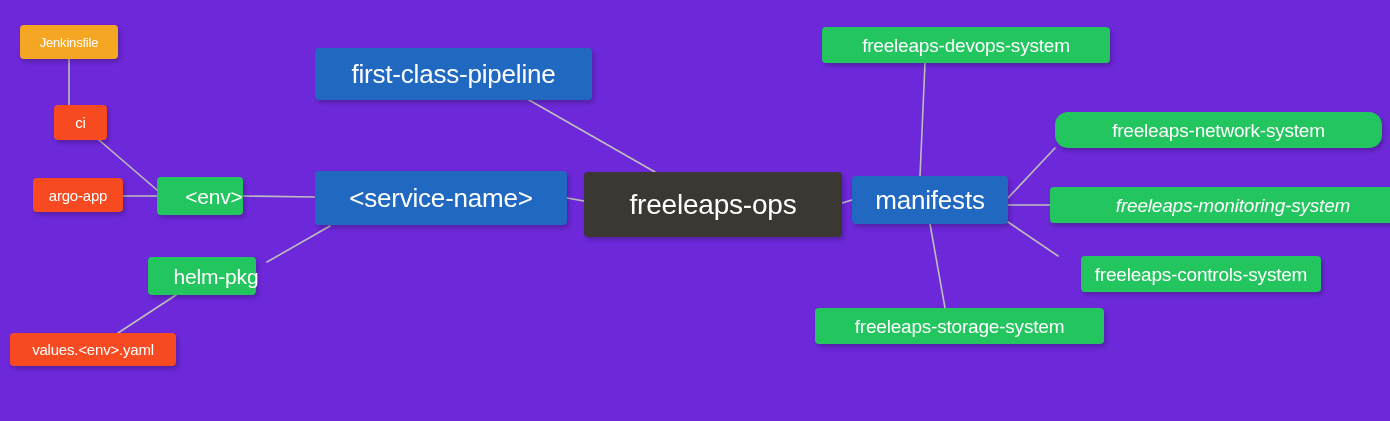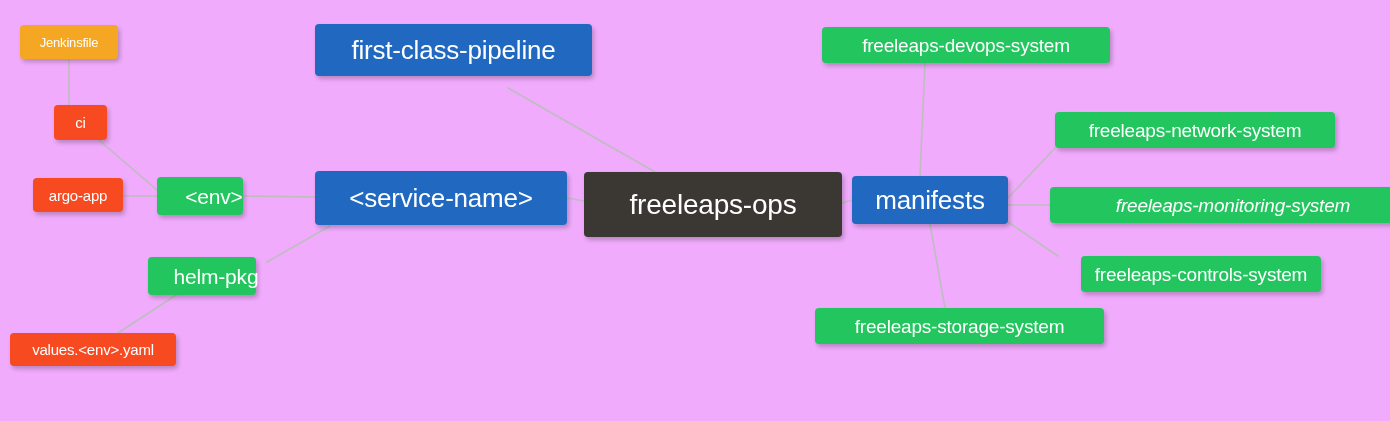--- a/index.html
+++ b/index.html
@@ -4,21 +4,21 @@
 <style>
   html, body {
     margin: 0;
     padding: 0;
     background: #ffffff;
   }
   #canvas {
     position: relative;
     width: 1390px;
     height: 421px;
-    background: #f0abfc;
+    background: #6d28d9;
     overflow: hidden;
     font-family: "Liberation Sans", sans-serif;
   }
   #edges {
     position: absolute;
     left: 0;
     top: 0;
     width: 1390px;
     height: 421px;
     pointer-events: none;
@@ -70,23 +70,23 @@
       <line x1="1008" y1="222" x2="1058" y2="256" stroke="#bdbdbd" stroke-width="1.6" stroke-linecap="round"></line>
       <line x1="930" y1="224" x2="945" y2="308" stroke="#bdbdbd" stroke-width="1.6" stroke-linecap="round"></line>
     </svg>
   <div id="nodes">
       <div class="node n-orange sz-xxs" style="left: 20px; top: 25px; width: 98px; height: 34px;">Jenkinsfile</div>
       <div class="node n-red sz-xs" style="left: 54px; top: 105px; width: 53px; height: 35px;">ci</div>
       <div class="node n-red sz-xs" style="left: 33px; top: 178px; width: 90px; height: 34px;">argo-app</div>
       <div class="node n-green sz-md" style="left: 157px; top: 177px; width: 86px; height: 38px;">&lt;env&gt;</div>
       <div class="node n-green sz-md" style="left: 148px; top: 257px; width: 108px; height: 38px;">helm-pkg</div>
       <div class="node n-red sz-xs" style="left: 10px; top: 333px; width: 166px; height: 33px;">values.&lt;env&gt;.yaml</div>
-      <div class="node n-blue sz-lg" style="left: 315px; top: 24px; width: 277px; height: 52px;">first-class-pipeline</div>
+      <div class="node n-blue sz-lg" style="left: 315px; top: 48px; width: 277px; height: 52px;">first-class-pipeline</div>
       <div class="node n-blue sz-lg" style="left: 315px; top: 171px; width: 252px; height: 54px;">&lt;service-name&gt;</div>
       <div class="node n-root sz-xl" style="left: 584px; top: 172px; width: 258px; height: 65px;">freeleaps-ops</div>
       <div class="node n-blue sz-lg" style="left: 852px; top: 176px; width: 156px; height: 48px;">manifests</div>
       <div class="node n-green sz-sm" style="left: 798px; top: 27px; width: 288px; height: 36px; margin-left: 24px;">freeleaps-devops-system</div>
-      <div class="node n-green sz-sm" style="left: 1055px; top: 112px; width: 280px; height: 36px;">freeleaps-network-system</div>
+      <div class="node n-green sz-sm" style="left: 1055px; top: 112px; width: 327px; height: 36px; border-radius: 13px;">freeleaps-network-system</div>
       <div class="node n-green sz-sm" style="left: 1050px; top: 187px; width: 366px; height: 36px; font-style: italic;">freeleaps-monitoring-system</div>
       <div class="node n-green sz-sm" style="left: 1081px; top: 256px; width: 240px; height: 36px;">freeleaps-controls-system</div>
       <div class="node n-green sz-sm" style="left: 815px; top: 308px; width: 289px; height: 36px;">freeleaps-storage-system</div>
     </div>
 </div>
 
 </body></html>

